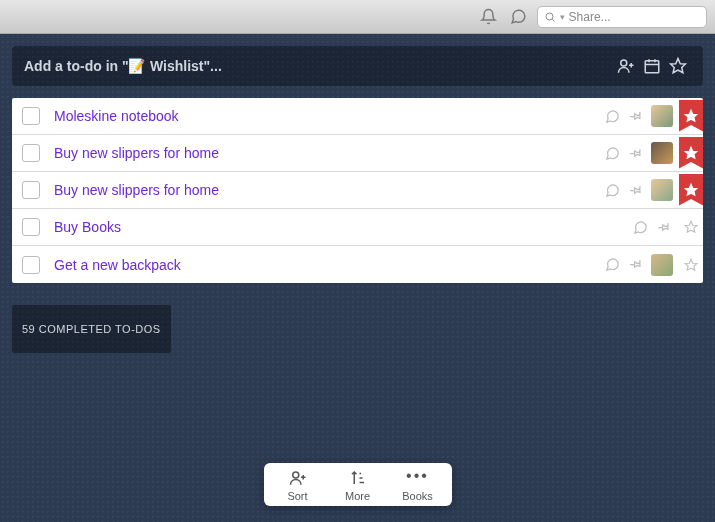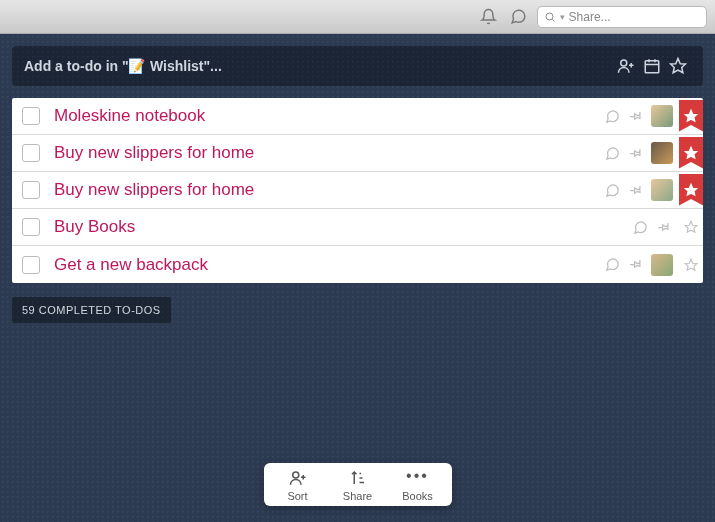--- a/index.html
+++ b/index.html
@@ -56,21 +56,21 @@
     background:#fff;
     height:37px;
     border-bottom:1px solid #d9d9d9;
     position:relative;
   }
   .row:last-child { border-bottom:none; }
   .cb {
     width:18px; height:18px; border:1.5px solid #bbb; border-radius:3px;
     margin:0 14px 0 10px; flex:0 0 auto;
   }
-  .title { flex:1; font-size:17px; color:#be185d; }
+  .title { flex:1; font-size:14px; color:#6d28d9; }
   .ricon { color:#bdbdbd; margin-right:8px; display:flex; }
   .avatar { width:22px; height:22px; border-radius:3px; margin-right:6px; background:#c8b89a; }
   .avatar.a1 { background: linear-gradient(135deg,#e8c79a,#7a9a7a); }
   .avatar.a2 { background: linear-gradient(135deg,#6a574a,#c89a5a); }
   .avatar.a3 { background: linear-gradient(135deg,#e8c79a,#8aa88a); }
   .avatar.a4 { background: linear-gradient(135deg,#d8b88a,#88a878); }
 
   .ribbon {
     width:24px; height:100%;
     display:flex; align-items:center; justify-content:center;
@@ -79,27 +79,27 @@
   .ribbon.active {
     background:#d63a3a;
     clip-path: polygon(0 0,100% 0,100% 100%,50% 80%,0 100%);
     height:32px; margin-top:-1px;
   }
   .ribbon .star { display:block; }
   .ribbon.inactive { color:#c0c0c0; }
 
   
   .completed {
-    margin-top:14px;
+    margin-top:22px;
     display:inline-block;
     background: rgba(0,0,0,.38);
     color:#d2d8df;
     font-size:11px;
     letter-spacing:.5px;
-    padding:7px 10px;
+    padding:18px 10px;
     border-radius:2px;
   }
 
   
   .toolbar {
     position:absolute;
     left:50%; transform:translateX(-50%);
     bottom:16px;
     background:#fff;
     border-radius:6px;
@@ -283,21 +283,21 @@
       <span>Sort</span>
     </div>
     <div class="tbtn">
       <svg viewBox="0 0 24 24" width="20" fill="none" stroke="#555" stroke-width="2">
           <path d="M7 4v16"></path>
           <path d="M4 7l3-3 3 3"></path>
           <path d="M14 6h2"></path>
           <path d="M14 12h4"></path>
           <path d="M14 18h6"></path>
         </svg>
-      <span>Share</span>
+      <span>More</span>
     </div>
     <div class="tbtn">
       <span class="dots">•••</span>
       <span>Books</span>
     </div>
   </div>
 
 </div>
 
 </body></html>

